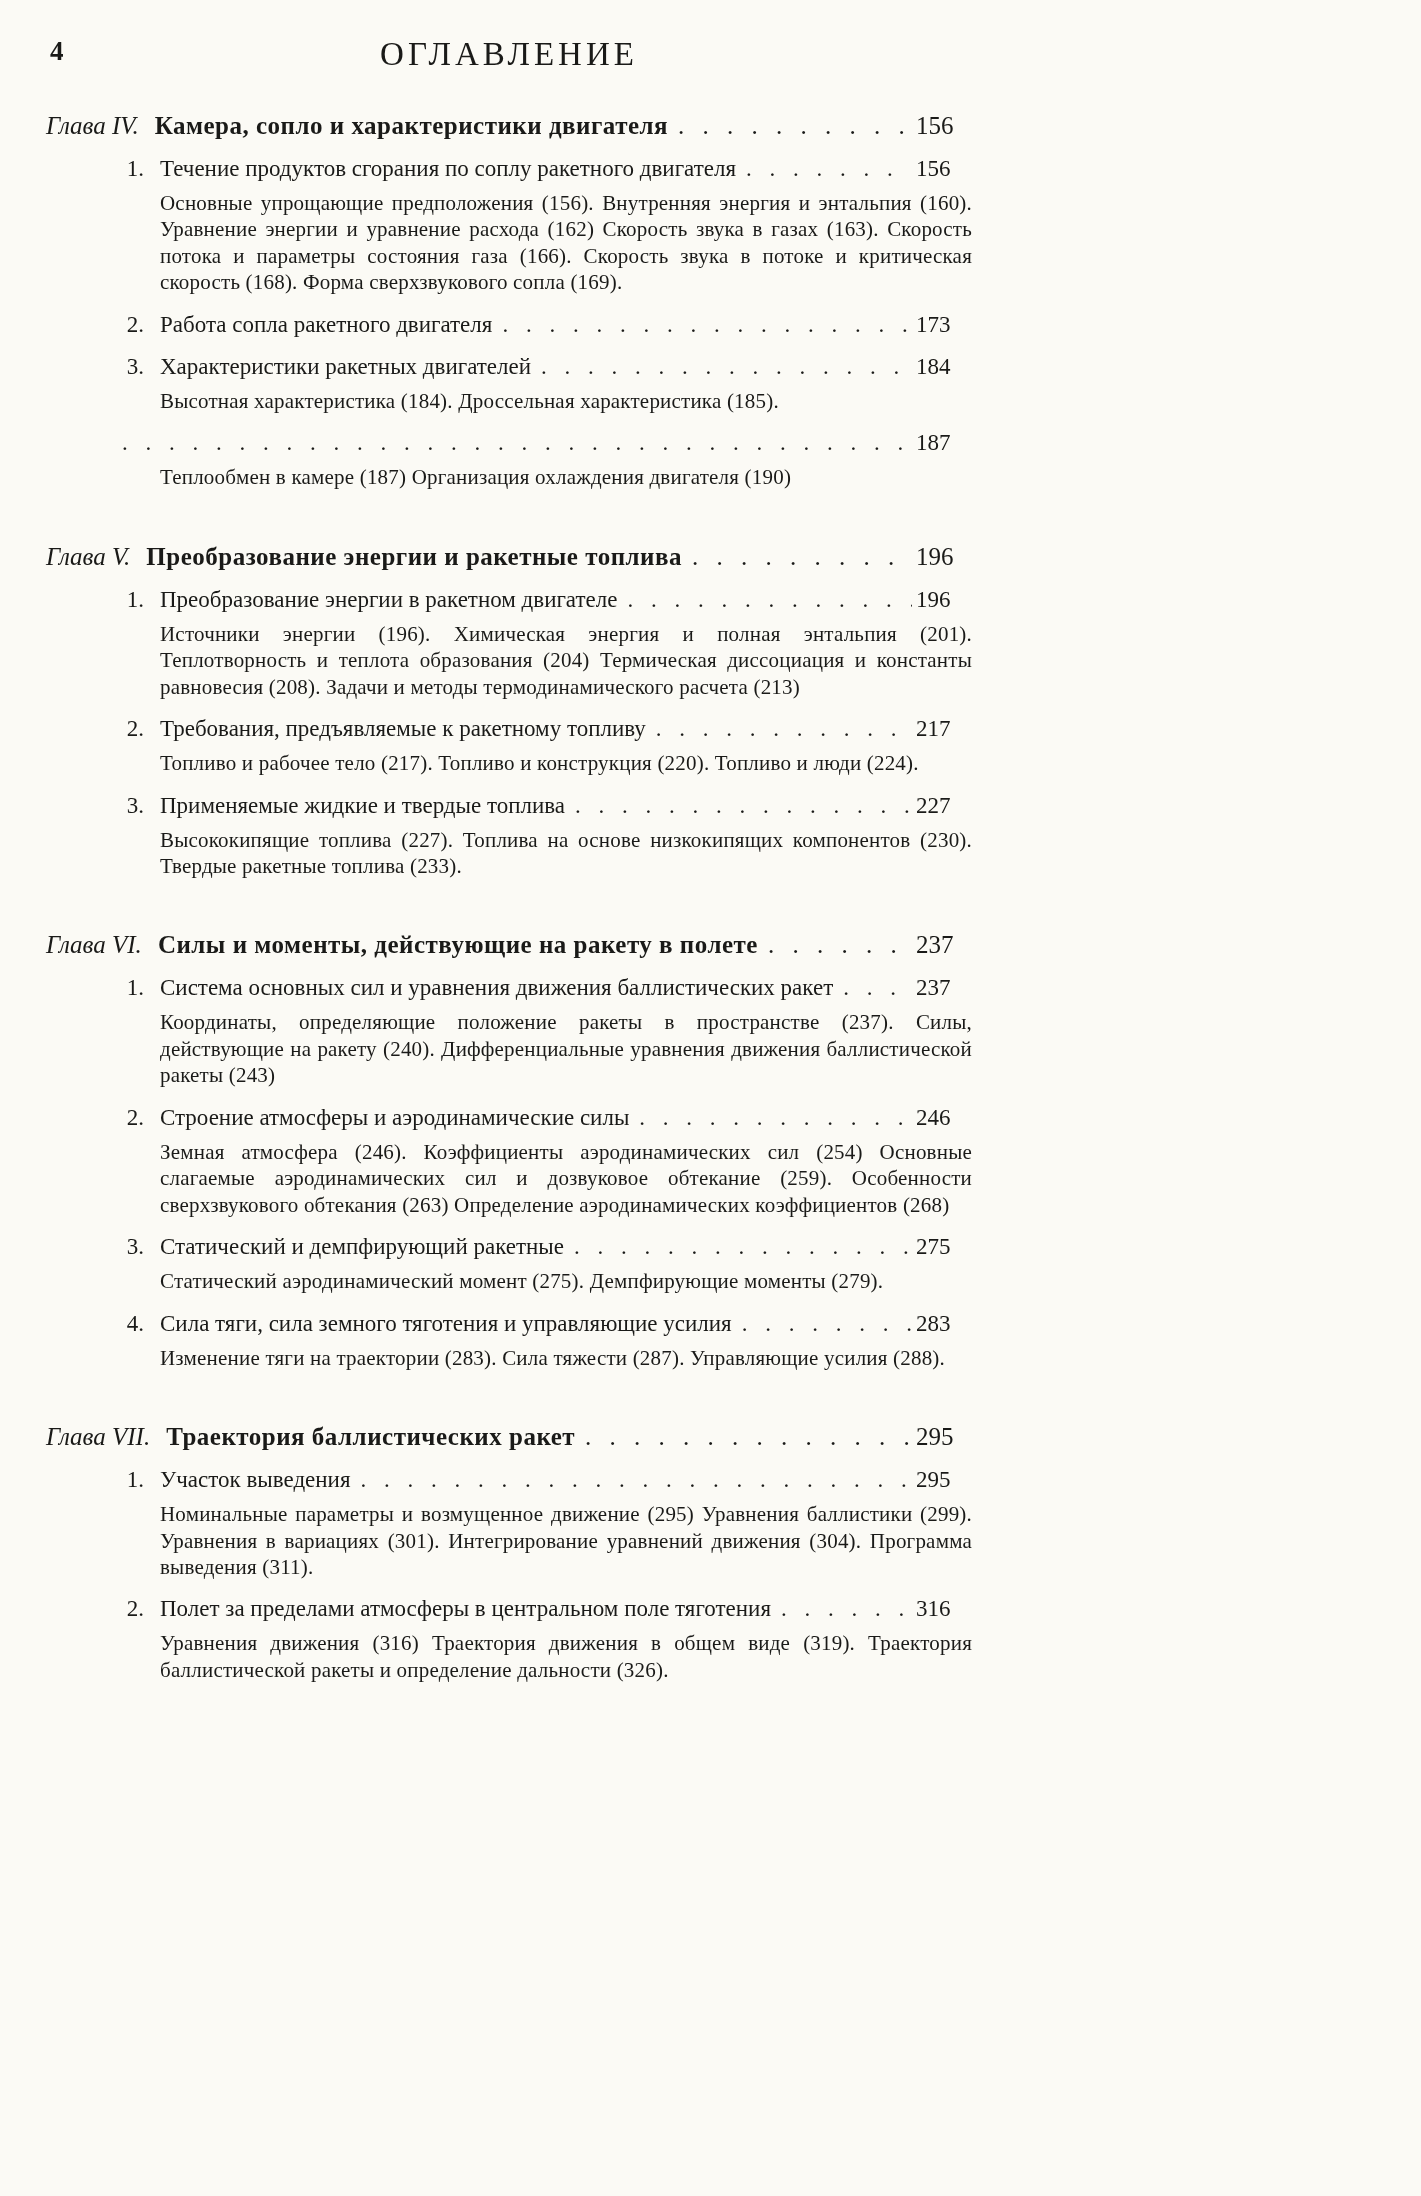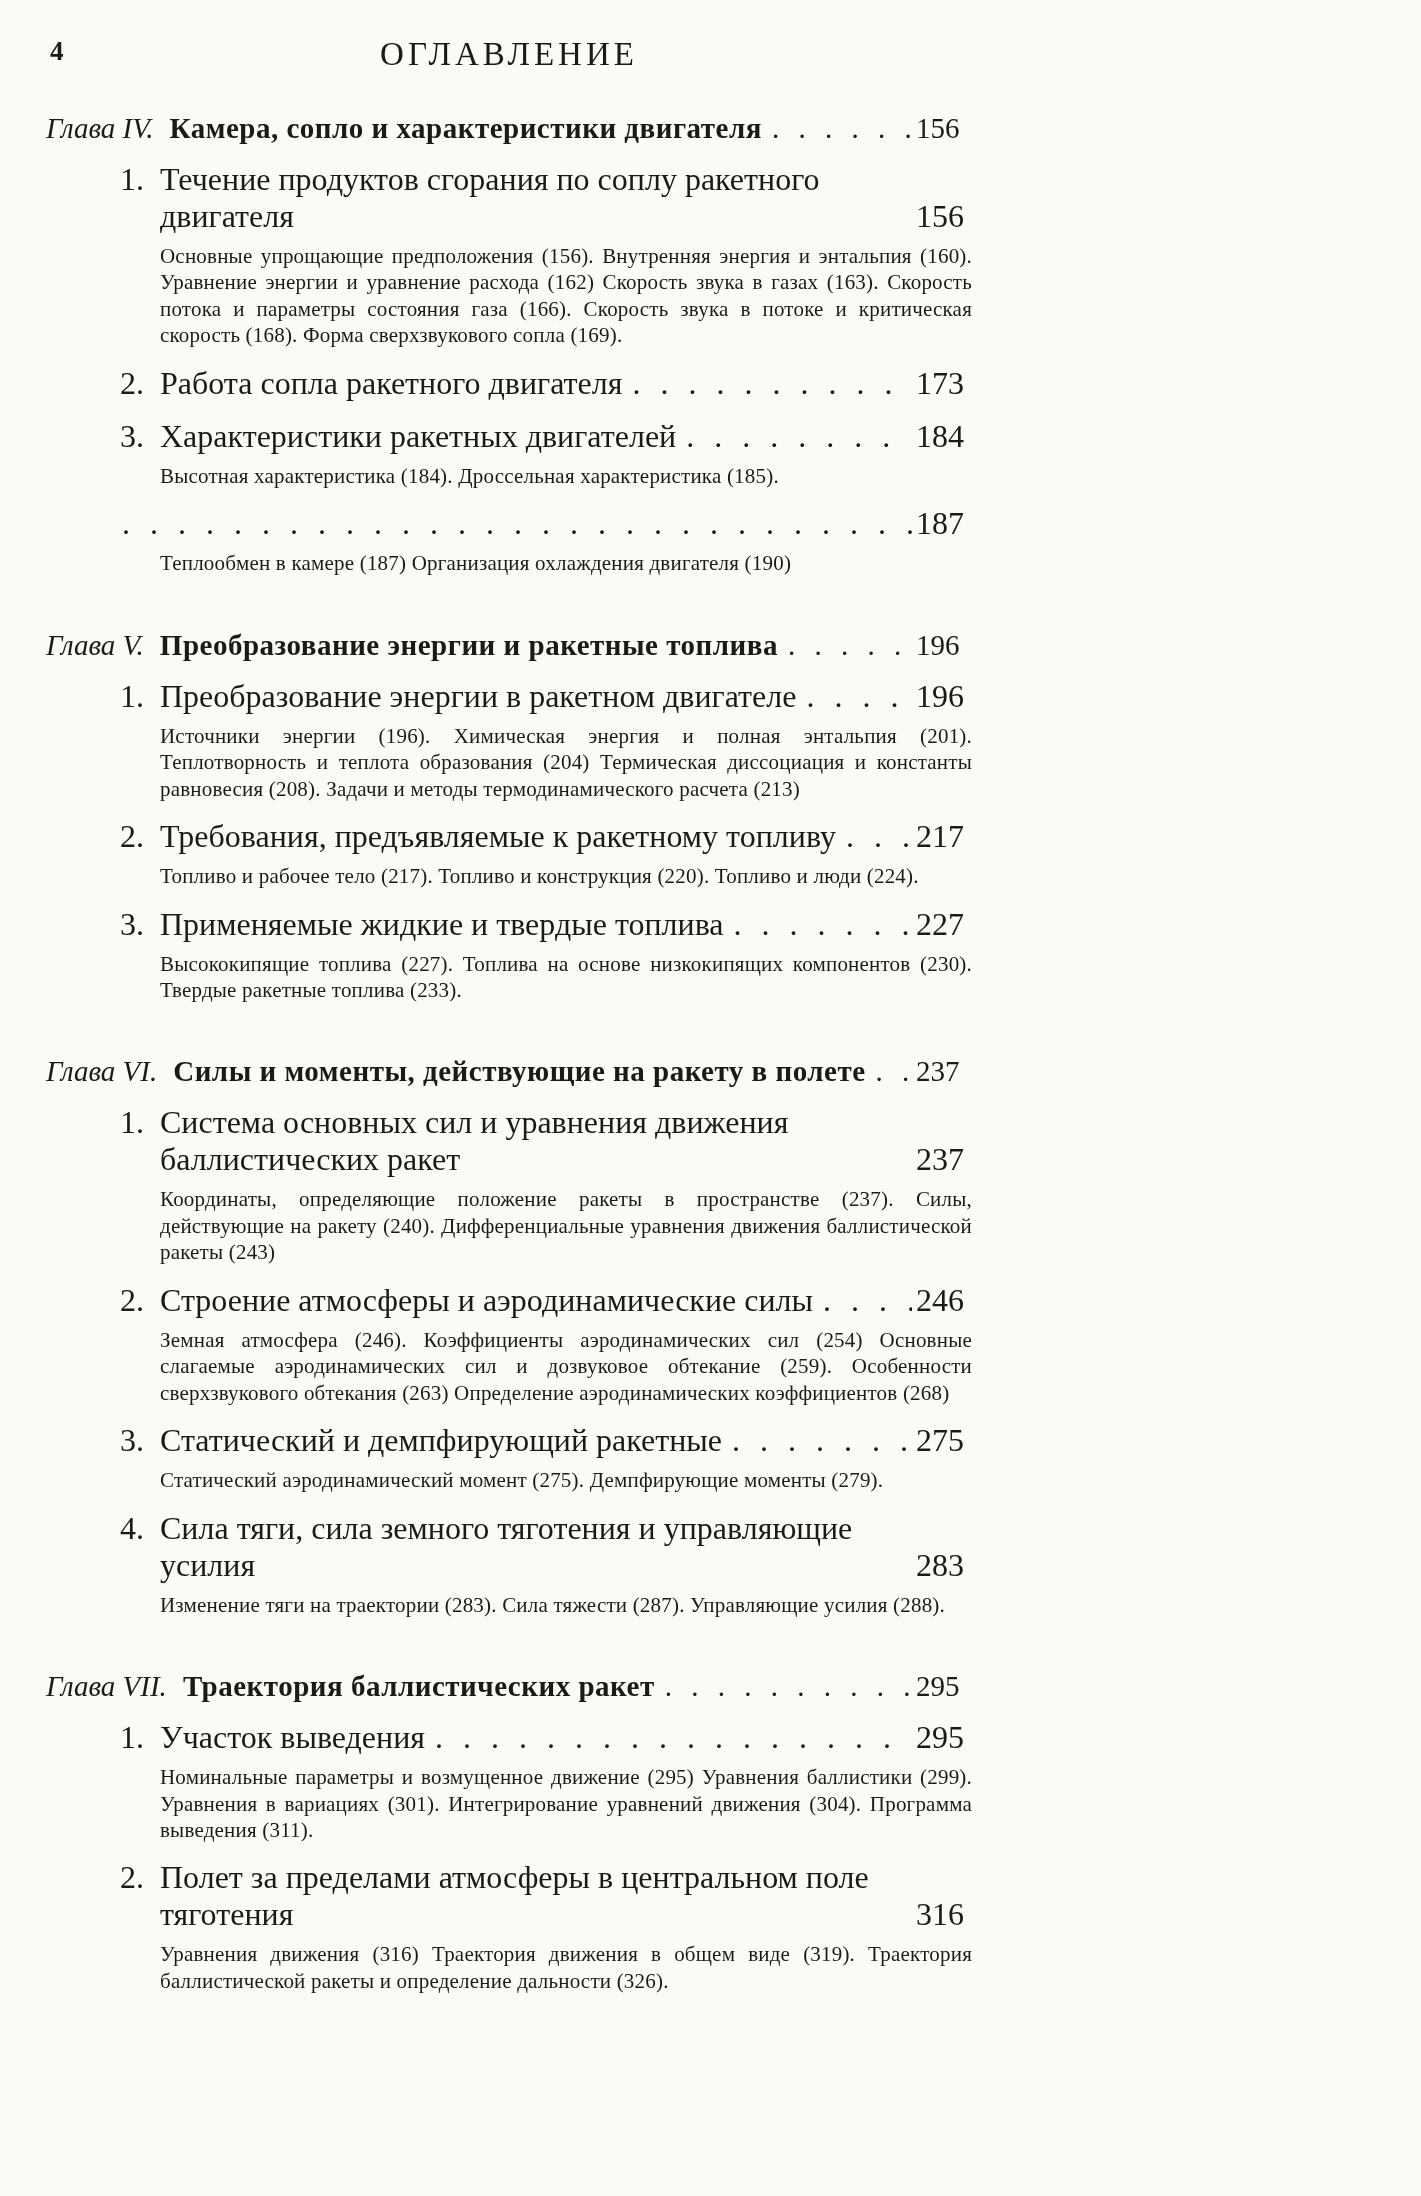--- a/index.html
+++ b/index.html
@@ -48,29 +48,29 @@
   .pg {
     flex: 0 0 auto;
     min-width: 56px;
     text-align: left;
     margin-left: 4px;
   }
 
   
   .chapter { margin-top: 52px; }
   .chapter:first-of-type { margin-top: 40px; }
-  .chapter-heading { font-size: 29px; }
+  .chapter-heading { font-size: 25px; }
   .chapter-heading .head-text { flex: 0 1 auto; }
   .ch-label { font-style: italic; margin-right: 16px; }
   .ch-title { font-weight: bold; letter-spacing: 0.5px; }
 
   
   .entry { margin-top: 4px; }
   .entry-line {
-    font-size: 32px;
+    font-size: 23px;
     margin-top: 16px;
     padding-left: 66px;
   }
   .entry-text {
     flex: 0 1 auto;
     padding-left: 48px;
     text-indent: -48px;
   }
   .entry-num {
     display: inline-block;

